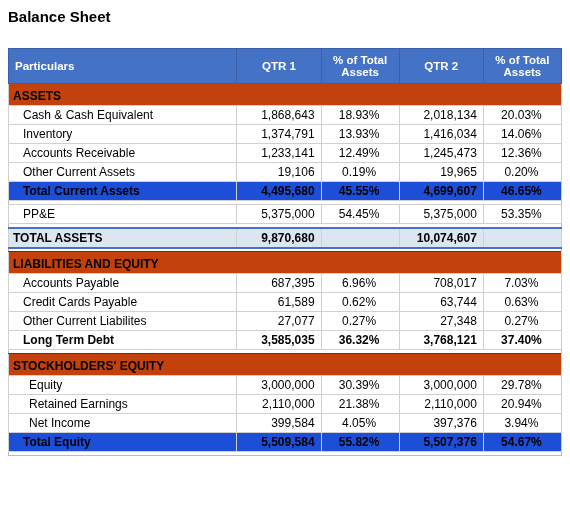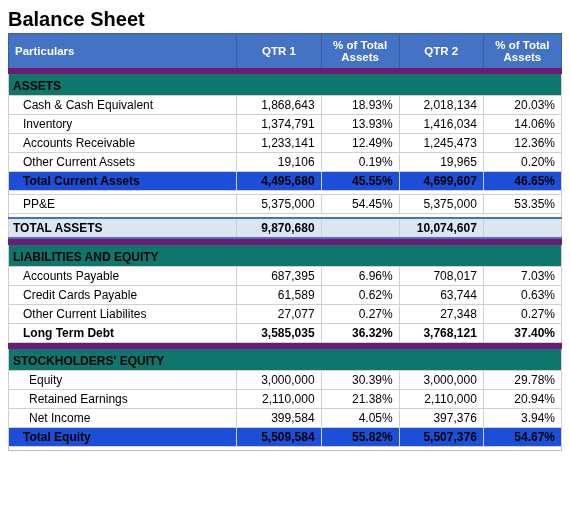--- a/index.html
+++ b/index.html
@@ -4,23 +4,23 @@
   <style>
     * { margin: 0; padding: 0; box-sizing: border-box; }
     body {
       font-family: Arial, sans-serif;
       font-size: 12px;
       background: #fff;
       padding: 8px;
       width: 570px;
     }
     h1 {
-      font-size: 20px;
-      font-weight: bold;
-      margin-bottom: 2px;
+      font-size: 15px;
+      font-weight: bold;
+      margin-bottom: 23px;
       color: #000;
     }
     table {
       width: 100%;
       border-collapse: collapse;
       border: 1px solid #bbb;
     }
     th {
       background-color: #4472c4;
       color: #fff;
@@ -40,28 +40,28 @@
       vertical-align: middle;
     }
     td.label {
       text-align: left;
     }
     td.num {
       text-align: right;
       padding-right: 6px;
     }
     td.pct {
-      text-align: right;
+      text-align: center;
       padding-right: 6px;
     }
     
     tr.section-header td {
       font-weight: bold;
-      background: #0f766e;
-      border-top: 6px solid #701a75;
+      background: #c2410c;
+      border-top: 1px solid #701a75;
       padding-top: 5px;
       padding-bottom: 2px;
     }
     
     tr.total-row td {
       font-weight: bold;
       background: #1d4ed8;
     }
     tr.grand-total td {
       font-weight: bold;

